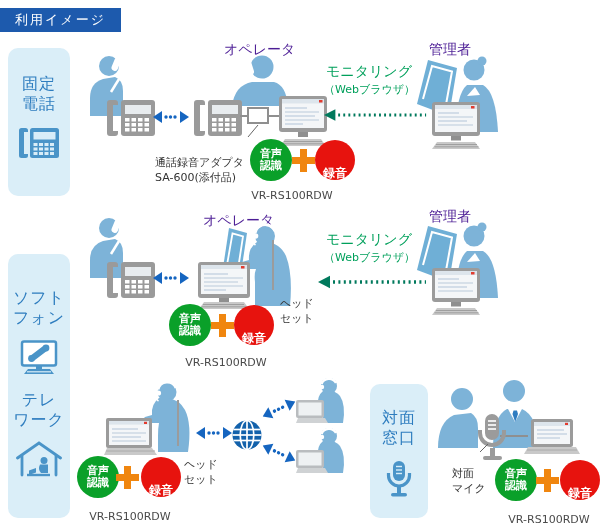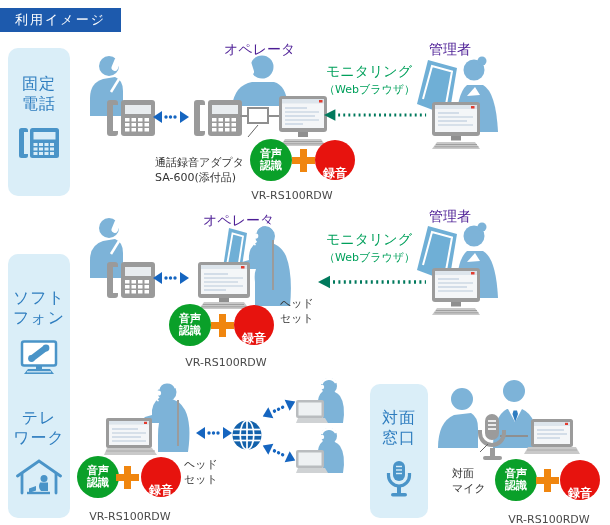--- a/index.html
+++ b/index.html
@@ -295,21 +295,21 @@
     <div class="cat-t" style="margin-top:34px;">
       <div>ソフト</div>
       <div>フォン</div>
     </div>
     <svg width="40" height="36" style="margin-top:12px;">
         <use href="#sym-icon-softphone"></use>
       </svg>
   </div>
 
   <div class="abs cat" style="left:8px;top:386px;height:132px;">
-    <div class="cat-t" style="margin-top:22px;">
+    <div class="cat-t" style="margin-top:4px;">
       <div>テレ</div>
       <div>ワーク</div>
     </div>
     <svg width="46" height="36" style="margin-top:11px;">
         <use href="#sym-icon-house"></use>
       </svg>
   </div>
 
   <div class="abs cat" style="left:370px;top:384px;height:134px;width:58px;">
     <div class="cat-t" style="margin-top:24px;">

